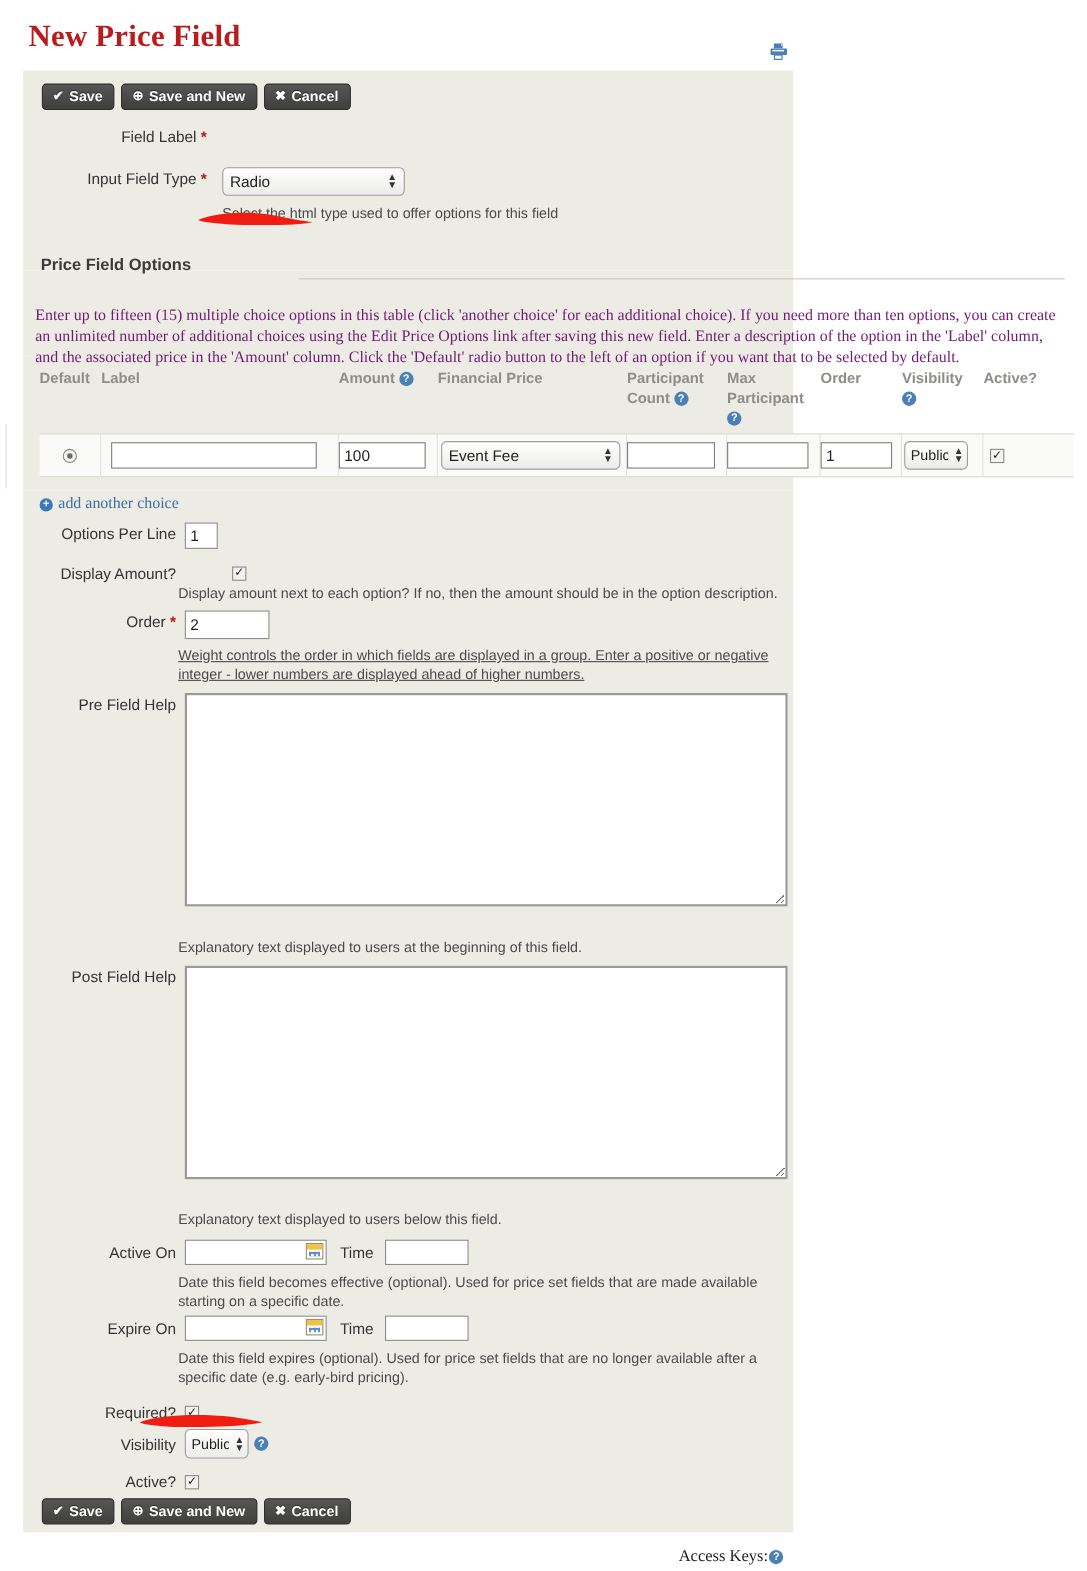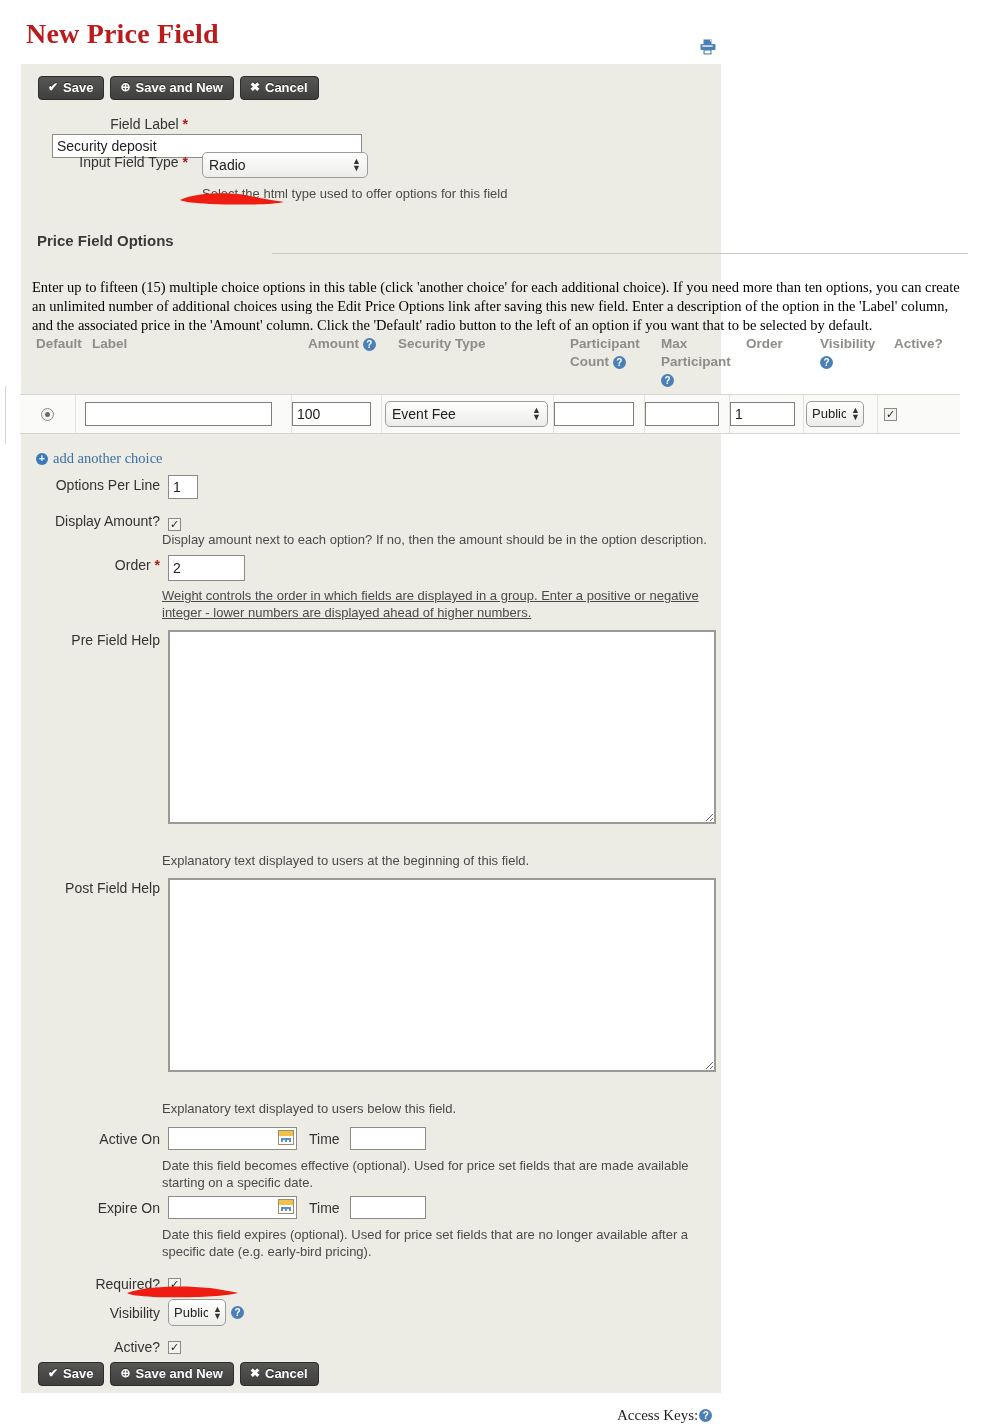--- a/index.html
+++ b/index.html
@@ -127,37 +127,37 @@
   .rb i { width:5px; height:5px; border-radius:50%; background:#6b6b68; display:block; }
 
   
   .sec-head { position:absolute; left:37px; top:232px; font-size:15px; font-weight:bold; color:#3a3a3a; }
   .sec-rule { position:absolute; left:272px; top:253px; width:696px; height:1px; background:#c9c9c2; }
 
   
   .intro {
     position:absolute; left:32px; top:278px; width:938px;
     font-family:"Liberation Serif", serif;
-    font-size:14.5px; line-height:19px; color:#000000;
+    font-size:14.5px; line-height:19px; color:#701a75;
   }
 
   
   .tbl { position:absolute; left:36px; top:335px; width:940px; }
   .tbl-head { display:flex; font-size:13.5px; font-weight:bold; color:#8d8d89; }
   .tbl-head .th { padding-right:6px; line-height:18px; }
   .th-wrap { white-space:normal; }
   .qm {
     display:inline-flex; align-items:center; justify-content:center;
     width:13px; height:13px; border-radius:50%;
     background:#4a80b5; color:#fff; font-size:10px; font-weight:bold;
     line-height:13px; cursor:pointer; vertical-align:middle;
     font-family:"Liberation Sans", sans-serif;
   }
   .row {
-    position:absolute; left:20px; top:394px; width:940px; height:40px;
+    position:absolute; left:36px; top:394px; width:940px; height:40px;
     display:flex; align-items:center;
     background:#fafaf8;
     border-top:1px solid #d6d6d0;
     border-bottom:1px solid #d6d6d0;
   }
   .row .cell { display:flex; align-items:center; height:100%; border-right:1px solid #e3e3dd; }
 
   .addlink {
     position:absolute; left:36px; top:450px;
     font-family:"Liberation Serif", serif;
@@ -224,21 +224,20 @@
     <span class="gl">✖</span>
     <span>Cancel</span>
   </div>
 </div>
 
 <div class="frow" style="left:38px; top:114px; width:600px;flex-direction:column;">
   <div class="flabel" style="width:150px;">
     <span>Field Label</span>
     <span class="req">*</span>
   </div>
-  <input class="txt" style="margin-left: 14px; width: 310px; height: 24px;" value="Security deposit">
 </div>
 
 <div class="frow" style="left:38px; top:152px; width:600px;">
   <div class="flabel" style="width:150px;">
     <span>Input Field Type</span>
     <span class="req">*</span>
   </div>
   <span class="selwrap" style="margin-left:14px;">
     <select class="sel" style="width:166px; height:26px;">
       <option>Radio</option>
@@ -261,21 +260,21 @@
 <div class="intro">Enter up to fifteen (15) multiple choice options in this table (click 'another choice' for each additional choice). If you need more than ten options, you can create an unlimited number of additional choices using the Edit Price Options link after saving this new field. Enter a description of the option in the 'Label' column, and the associated price in the 'Amount' column. Click the 'Default' radio button to the left of an option if you want that to be selected by default.</div>
 
 <div class="tbl">
   <div class="tbl-head">
     <div class="th" style="width:56px;">Default</div>
     <div class="th" style="width:216px;">Label</div>
     <div class="th" style="width:90px;">
       <span>Amount</span>
       <span class="qm">?</span>
     </div>
-    <div class="th" style="width:172px;">Security Type</div>
+    <div class="th" style="width:172px;">Financial Price</div>
     <div class="th th-wrap" style="width:91px;">
       <span>Participant Count</span>
       <span class="qm">?</span>
     </div>
     <div class="th th-wrap" style="width:85px;">
       <span>Max Participant</span>
       <span class="qm">?</span>
     </div>
     <div class="th" style="width:74px;">Order</div>
     <div class="th th-wrap" style="width:74px;">
@@ -337,21 +336,21 @@
 <div class="addlink">
   <span class="plus-circle">+</span>
   <span>add another choice</span>
 </div>
 
 <div class="frow" style="left:38px; top:475px;">
   <div class="flabel" style="width:122px;">Options Per Line</div>
   <input class="txt" style="margin-left: 8px; width: 30px; height: 24px;" value="1">
 </div>
 
-<div class="frow" style="left:38px; top:511px; align-items:flex-end;">
+<div class="frow" style="left:38px; top:511px; align-items:center;gap:43px;">
   <div class="flabel" style="width:122px;">Display Amount?</div>
   <span class="cb" style="margin-left:8px;">✓</span>
 </div>
 <div class="helptext" style="position:absolute; left:162px; top:531px; width:560px;">Display amount next to each option? If no, then the amount should be in the option description.</div>
 
 <div class="frow" style="left:38px; top:555px;">
   <div class="flabel" style="width:122px;">
     <span>Order</span>
     <span class="req">*</span>
   </div>

